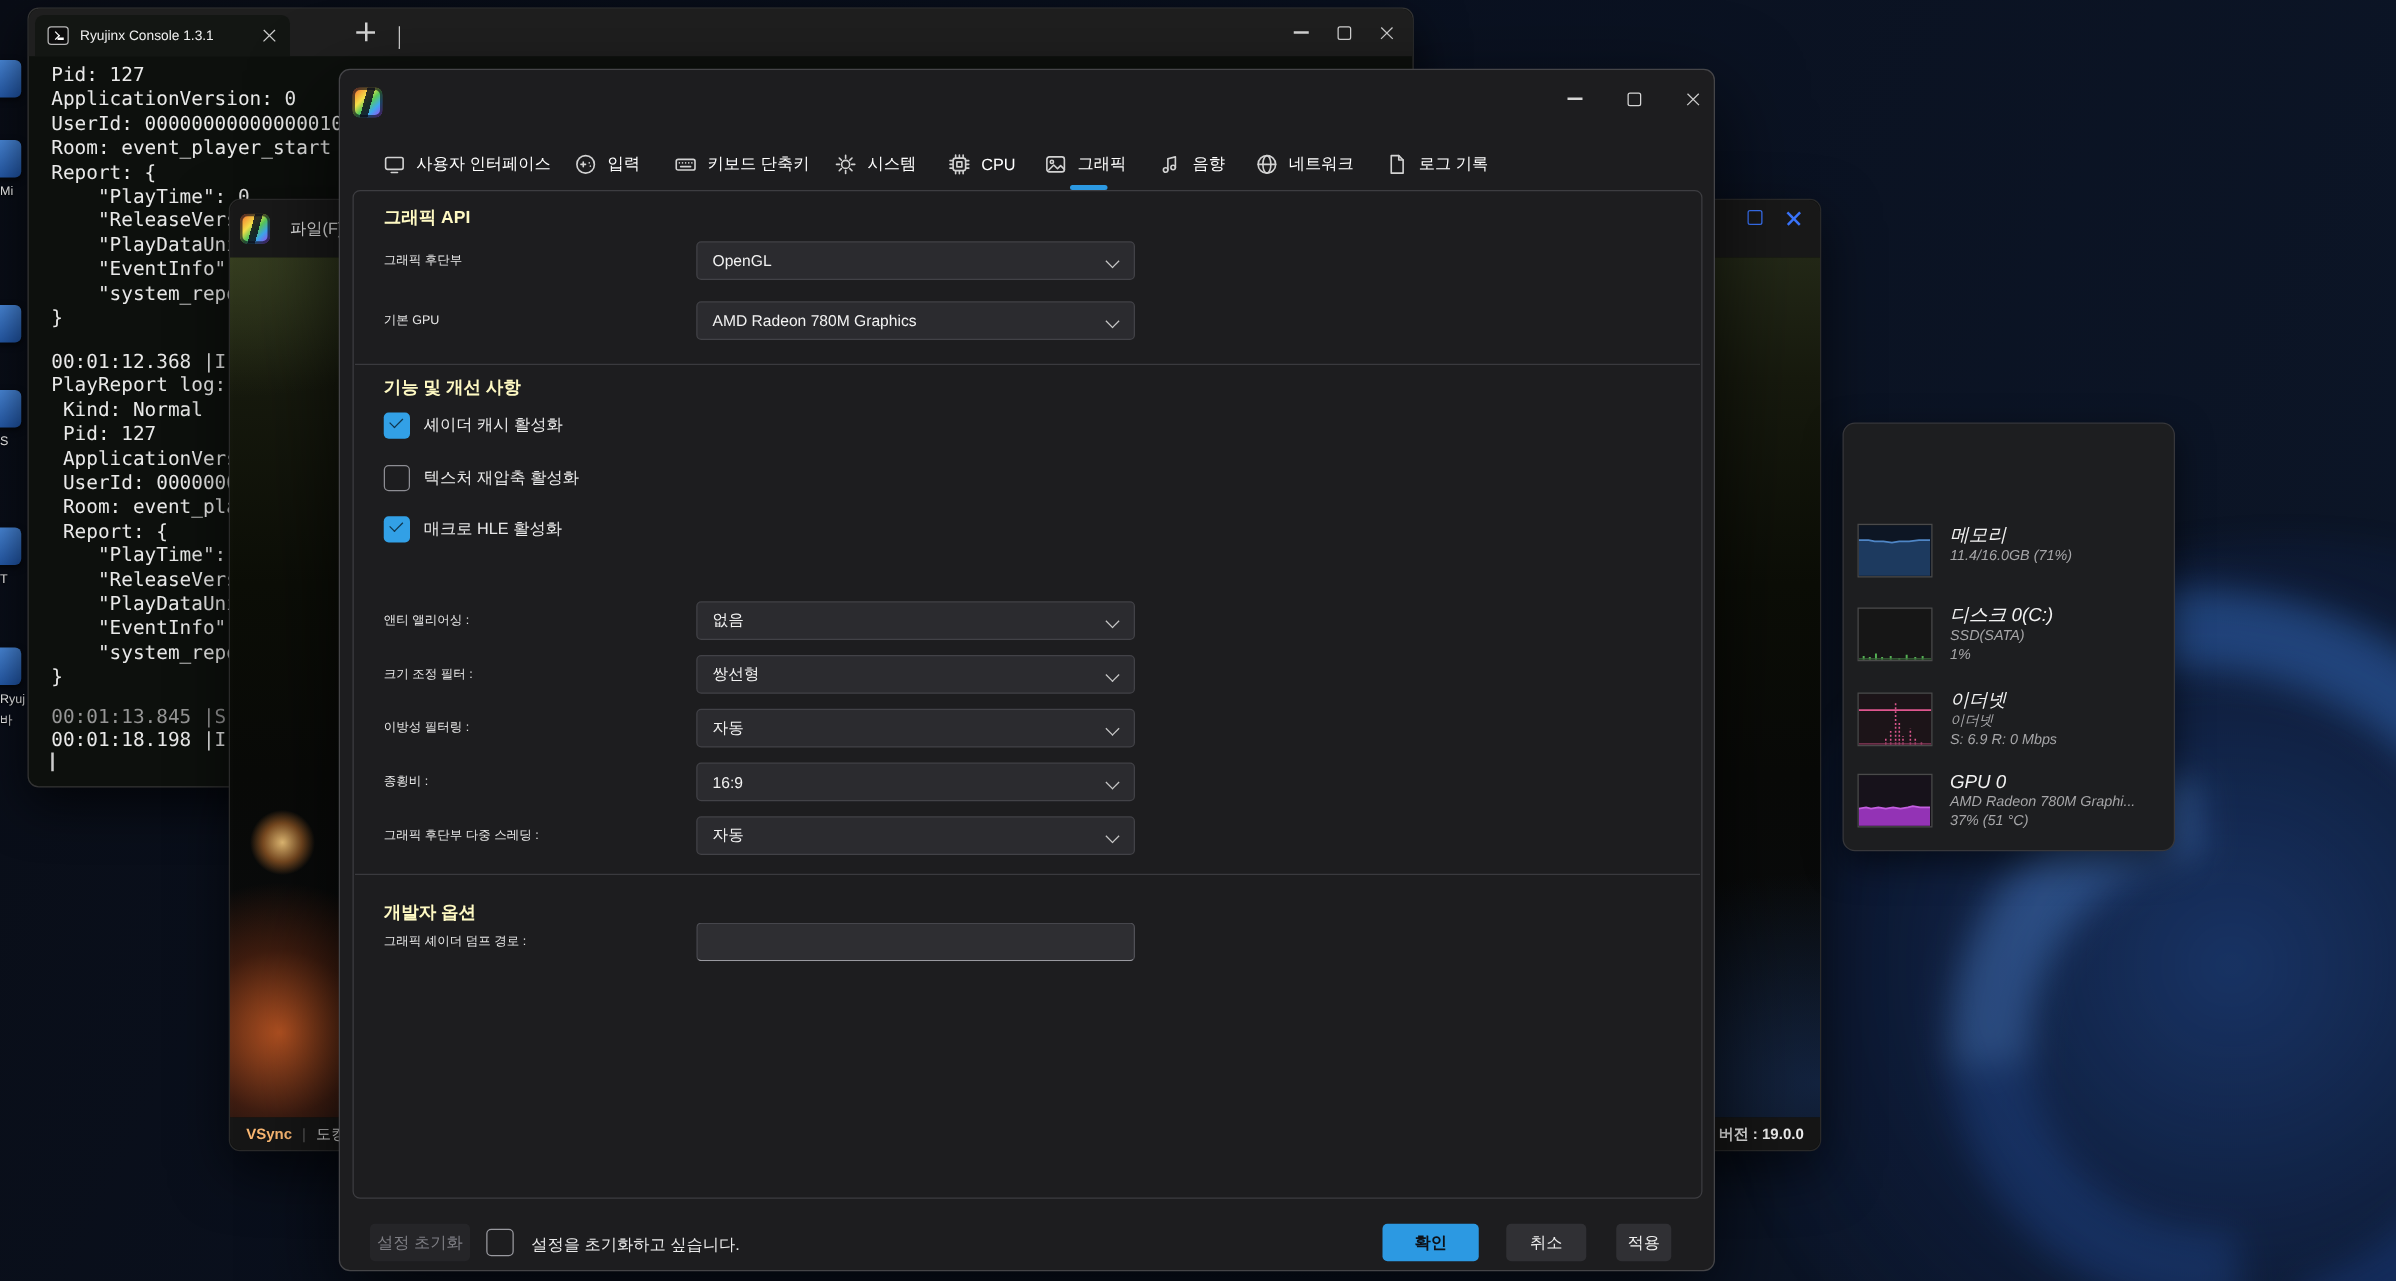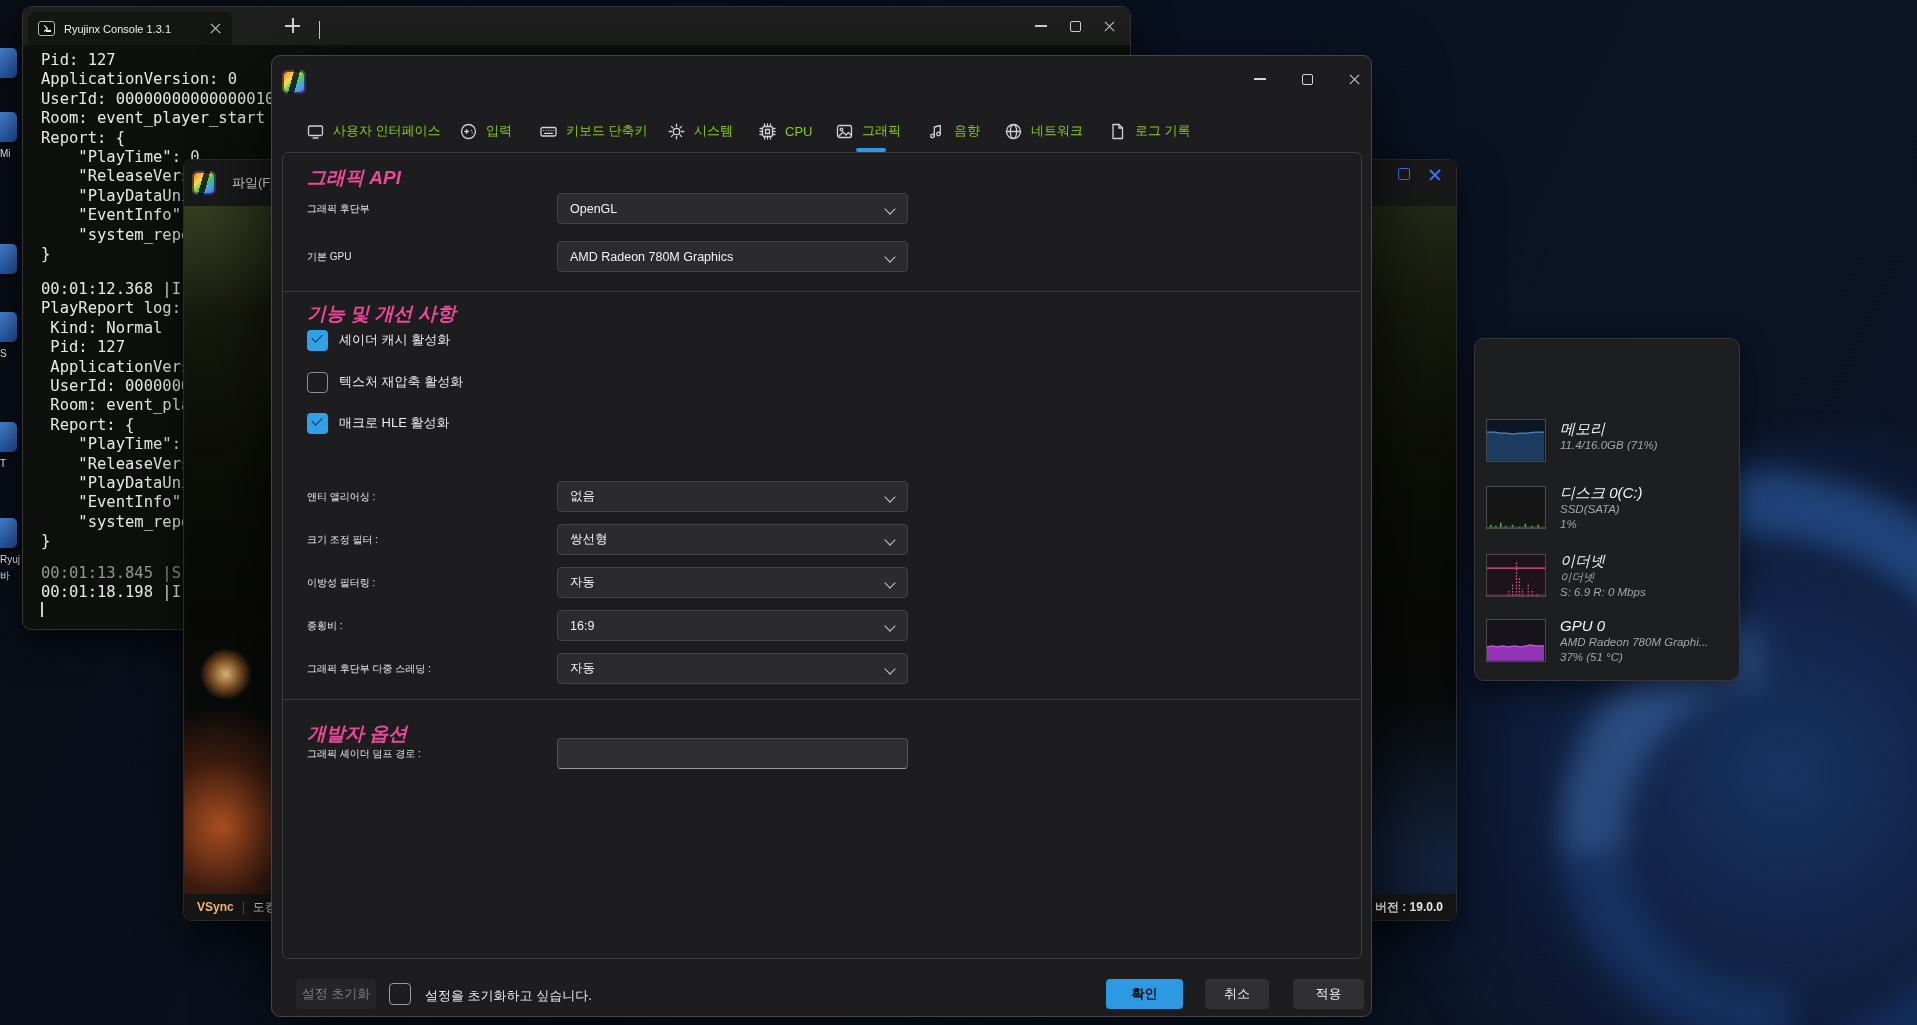--- a/index.html
+++ b/index.html
@@ -88,25 +88,25 @@
   .tm-row{left:3px;right:3px;display:flex;gap:14px;padding:6px 8px;border-radius:6px;font-style:italic;}
   .tm-graph{width:60px;height:43px;border:1px solid #4a4a4a;flex:0 0 auto;align-self:center;}
   .tm-title{font-size:15px;color:#f2f2f2;line-height:19px;}
   .tm-sub{font-size:11.5px;color:#a6a6a8;line-height:15px;white-space:nowrap;}
 
   
   .dlg{left:271px;top:55px;width:1101px;height:962px;background:#1d1d1f;border:1px solid #454548;
        border-radius:9px;box-shadow:0 24px 70px rgba(0,0,0,.7);}
   .dlg .ryu-icon{left:10px;top:14px;position:absolute;}
   .dlg-wc{top:8px;}
-  .tab{top:57px;height:36px;display:flex;align-items:center;gap:9px;font-size:13px;color:#84cc16;text-align:center;}
+  .tab{top:57px;height:36px;display:flex;align-items:center;gap:9px;font-size:13px;color:#ffffff;text-align:center;}
   .tab svg{stroke:#d2d2d2;fill:none;stroke-width:1.3;stroke-linecap:round;stroke-linejoin:round;}
   .tab-underline{left:584px;top:92px;width:30px;height:3.5px;border-radius:2px;background:#2c99e2;}
   .panel{left:10px;top:96px;width:1080px;height:807px;border:1px solid #3d3d41;border-radius:6px;background:#1d1d1f;}
-  .sechead{left:24px;font-size:19px;font-weight:bold;color:#ec4899;font-style:italic;}
+  .sechead{left:24px;font-size:14px;font-weight:bold;color:#fef9c3;}
   .rowlab{left:24px;font-size:10px;color:#e8e8e8;line-height:31px;}
   .crow{left:0;right:0;height:31px;}
   .sel{position:absolute;left:274px;top:0;width:351px;height:31px;background:#2b2b2f;border:1px solid #424247;
        border-radius:4px;display:flex;align-items:center;padding:0 12px;font-size:12.5px;color:#f2f2f2;}
   .sel .chev-dn{position:absolute;right:13px;top:11px;border-color:#c8c8c8;}
   .tbox{position:absolute;left:274px;top:0;width:351px;height:31px;background:#2e2e32;border:1px solid #515157;
        border-bottom-color:#9a9aa0;border-radius:4px;color:#f2f2f2;font-size:12.5px;padding:0 12px;outline:none;}
   .hr{left:1px;right:1px;height:1px;background:#3a3a3e;}
   .cbrow{left:24px;display:flex;align-items:center;gap:11px;height:22px;font-size:13px;color:#eaeaea;}
   .cb{width:21px;height:21px;border-radius:4px;position:relative;flex:0 0 auto;}
@@ -377,21 +377,21 @@
         <span class="abs rowlab">그래픽 셰이더 덤프 경로 :</span>
         <input class="tbox" type="text" value="" style="">
       </div>
     </div>
 
     <div class="abs btn btn-dis" style="left:24px;top:923px;width:80px">설정 초기화</div>
     <div class="abs fchk" style="left:117px;top:927px"></div>
     <div class="abs ftext" style="left:153px;top:931px">설정을 초기화하고 싶습니다.</div>
     <div class="abs btn btn-ok" style="left:834px;top:923px;width:77px">확인</div>
     <div class="abs btn btn-dark" style="left:933px;top:923px;width:64px">취소</div>
-    <div class="abs btn btn-dark" style="left:1021px;top:923px;width:71px">적용</div>
+    <div class="abs btn btn-dark" style="left:1021px;top:923px;width:44px">적용</div>
   </div>
 
   <div class="abs tm">
 
     <div class="abs tm-row" style="top:74px">
       <svg class="tm-graph" viewBox="0 0 59 41">
         <rect x="0" y="0" width="59" height="41" fill="#0d1624"></rect>
         <path d="M0,12 L8,12 13,13 20,13 27,14 33,13 41,13 49,12 58,12 L58,41 L0,41 Z" fill="#1d3a5f"></path>
         <path d="M0,12 L8,12 13,13 20,13 27,14 33,13 41,13 49,12 58,12" fill="none" stroke="#4f86c6" stroke-width="1.4"></path>
       </svg>

